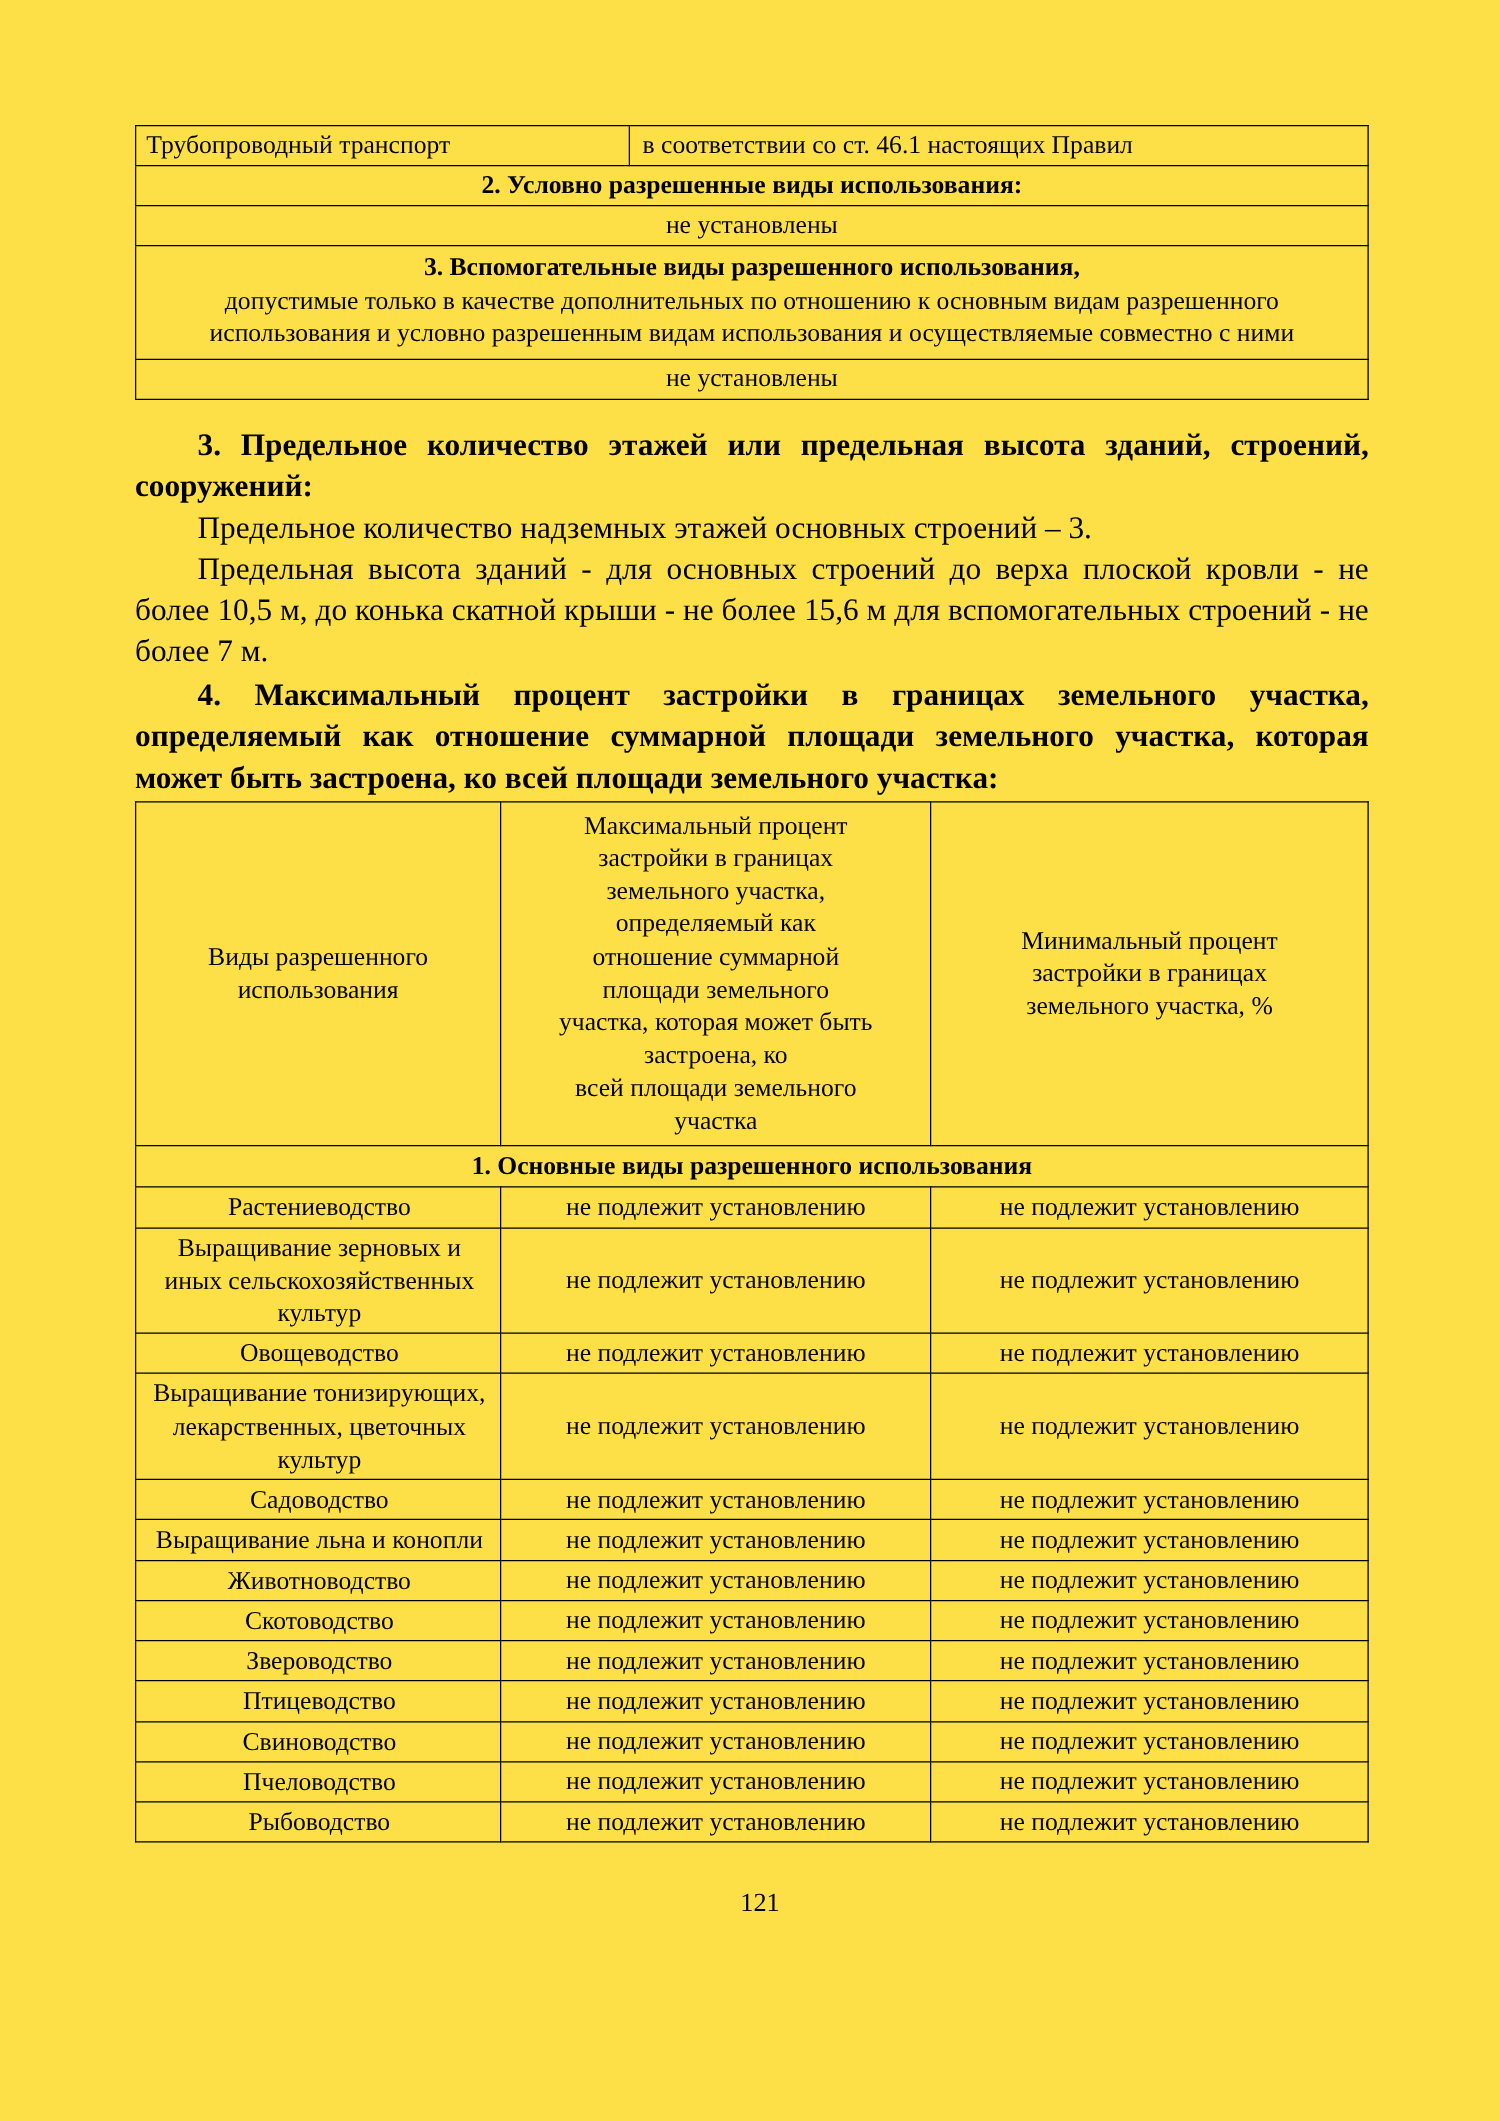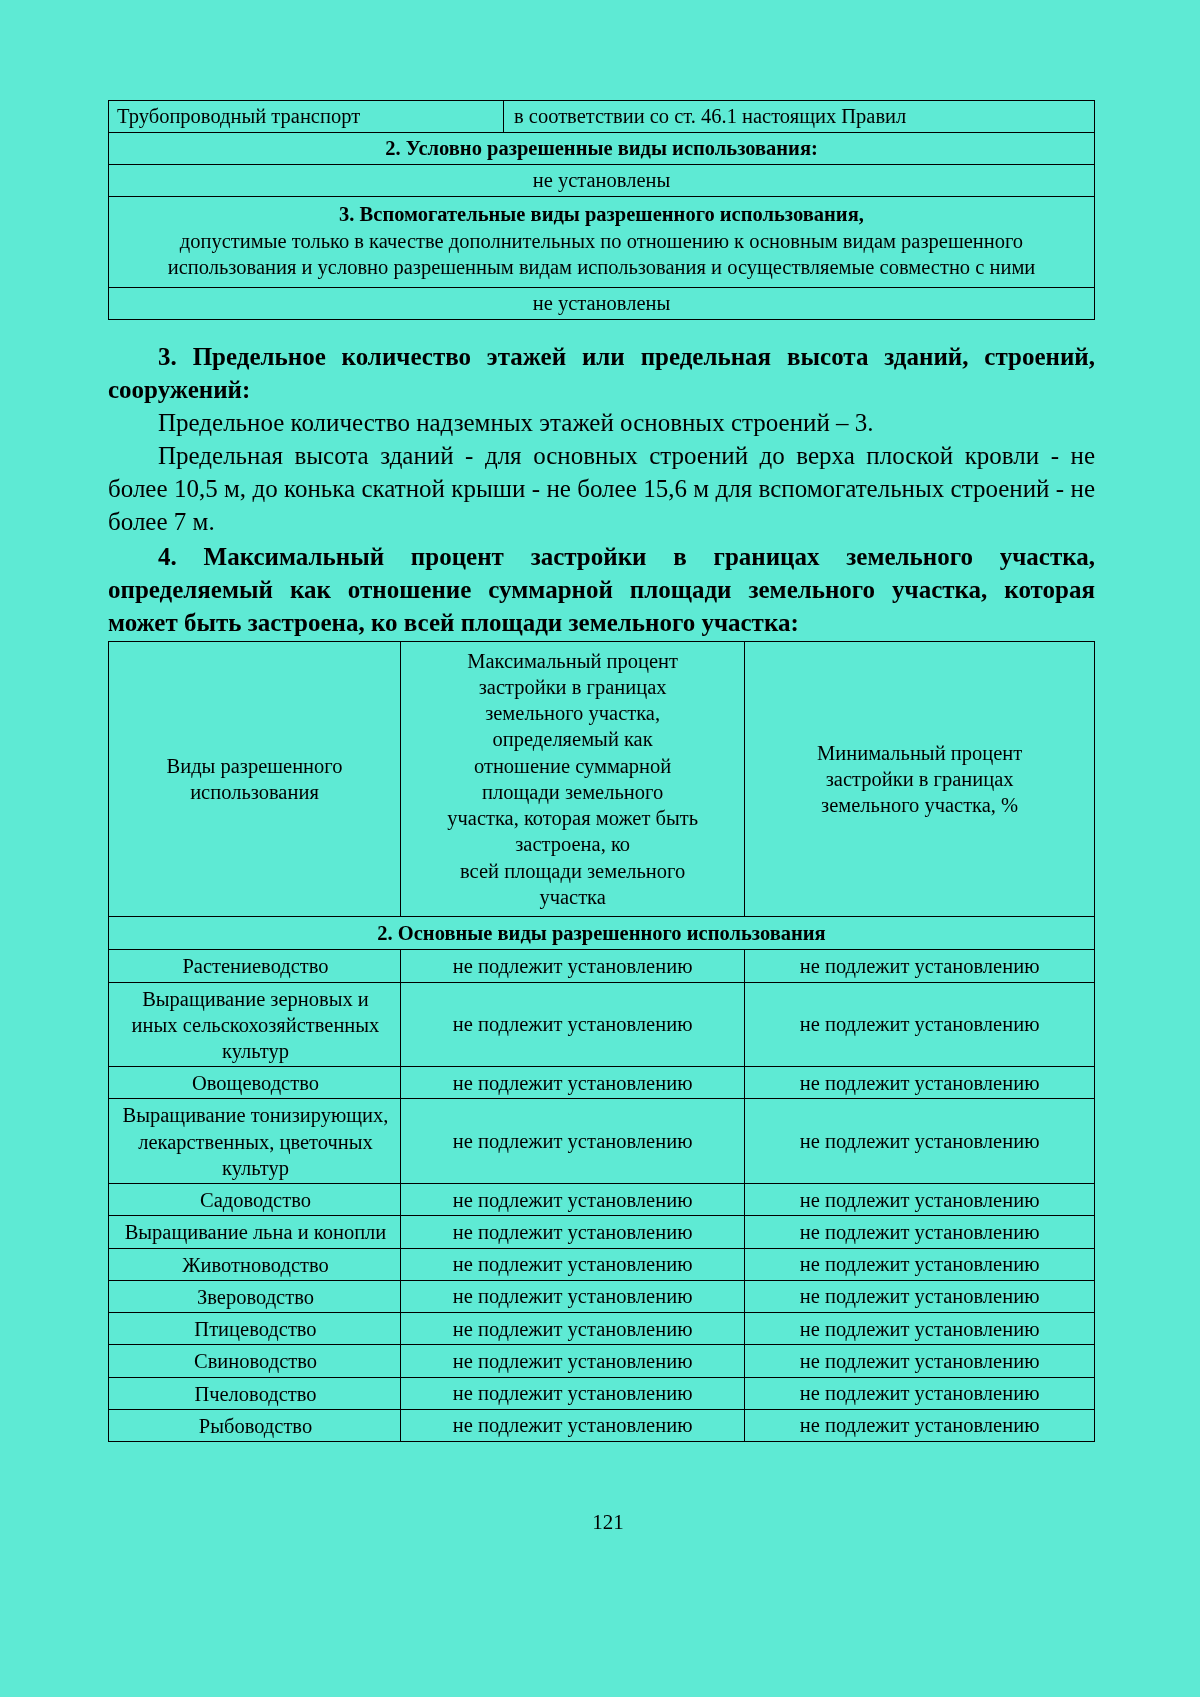--- a/index.html
+++ b/index.html
@@ -8,21 +8,21 @@
     background: #ffffff;
   }
   body {
     font-family: "Liberation Serif", "DejaVu Serif", serif;
     color: #000000;
   }
   .page {
     width: 1200px;
     height: 1697px;
     position: relative;
-    background: #5eead4;
+    background: #fde047;
     box-sizing: border-box;
     padding: 100px 105px 0 108px;
   }
   table {
     border-collapse: collapse;
     width: 100%;
     table-layout: fixed;
   }
   table td {
     border: 1.6px solid #000000;
@@ -182,21 +182,21 @@
           <span>всей площади земельного</span>
           <span>участка</span>
         </td>
         <td class="hdr hdr-lines">
           <span>Минимальный процент</span>
           <span>застройки в границах</span>
           <span>земельного участка, %</span>
         </td>
       </tr>
       <tr>
-        <td class="section" colspan="3">2. Основные виды разрешенного использования</td>
+        <td class="section" colspan="3">1. Основные виды разрешенного использования</td>
       </tr>
 
       <tr>
         <td class="name">Растениеводство</td>
         <td class="val">не подлежит установлению</td>
         <td class="val">не подлежит установлению</td>
       </tr>
       <tr>
         <td class="name">Выращивание зерновых и иных сельскохозяйственных культур</td>
         <td class="val">не подлежит установлению</td>
@@ -217,20 +217,25 @@
         <td class="val">не подлежит установлению</td>
         <td class="val">не подлежит установлению</td>
       </tr>
       <tr>
         <td class="name">Выращивание льна и конопли</td>
         <td class="val">не подлежит установлению</td>
         <td class="val">не подлежит установлению</td>
       </tr>
       <tr>
         <td class="name">Животноводство</td>
+        <td class="val">не подлежит установлению</td>
+        <td class="val">не подлежит установлению</td>
+      </tr>
+      <tr>
+        <td class="name">Скотоводство</td>
         <td class="val">не подлежит установлению</td>
         <td class="val">не подлежит установлению</td>
       </tr>
       <tr>
         <td class="name">Звероводство</td>
         <td class="val">не подлежит установлению</td>
         <td class="val">не подлежит установлению</td>
       </tr>
       <tr>
         <td class="name">Птицеводство</td>

